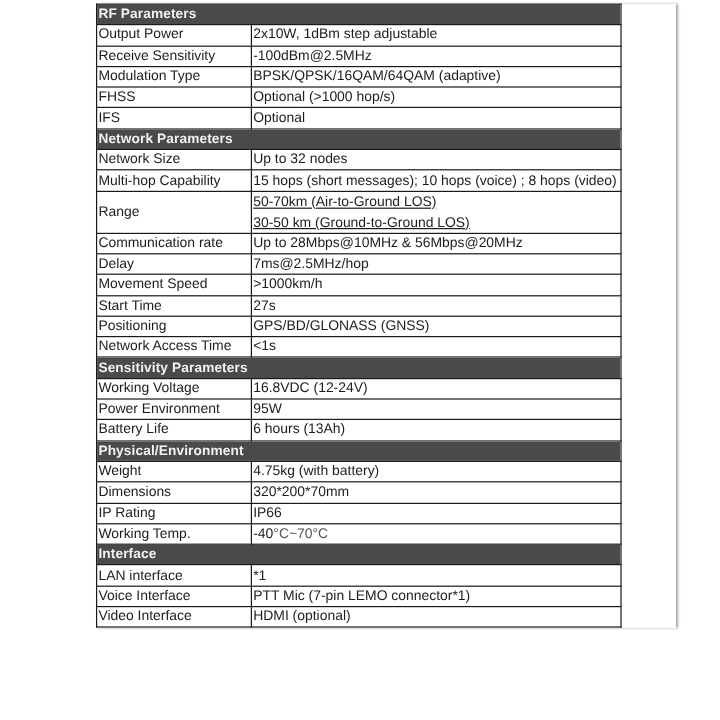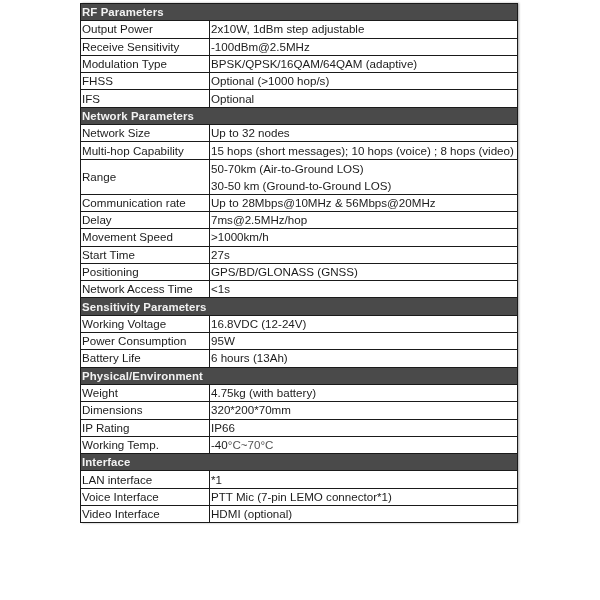--- a/index.html
+++ b/index.html
@@ -11,21 +11,21 @@
       width: 600px;
       height: 600px;
       position: relative;
       overflow: hidden;
       font-family: "Liberation Sans", "DejaVu Sans", sans-serif;
     }
     .spec-table-wrap {
       position: absolute;
       left: 80px;
       top: 3px;
-      width: 437px;
+      width: 483px;
       box-shadow: 2px 0 2px rgba(0,0,0,0.35);
     }
     table.spec-table {
       border-collapse: collapse;
       width: 437px;
       table-layout: fixed;
     }
     table.spec-table col.c1 { width: 129px; }
     table.spec-table col.c2 { width: 308px; }
     table.spec-table td {
@@ -45,20 +45,21 @@
       font-weight: bold;
       font-size: 11.4px;
       letter-spacing: 0.1px;
     }
     table.spec-table tr.tall td {
       height: 33.8px;
     }
     .two-line span {
       display: block;
       line-height: 17px;
+      text-decoration: underline;
     }
     .temp-tail {
       color: #555555;
     }
   </style>
 </head>
 <body>
 
 <div class="spec-table-wrap">
   <table class="spec-table">
@@ -136,21 +137,21 @@
       </tr>
 
       <tr class="section">
         <td colspan="2">Sensitivity Parameters</td>
       </tr>
       <tr>
         <td>Working Voltage</td>
         <td>16.8VDC (12-24V)</td>
       </tr>
       <tr>
-        <td>Power Consumption</td>
+        <td>Power Environment</td>
         <td>95W</td>
       </tr>
       <tr>
         <td>Battery Life</td>
         <td>6 hours (13Ah)</td>
       </tr>
 
       <tr class="section">
         <td colspan="2">Physical/Environment</td>
       </tr>

